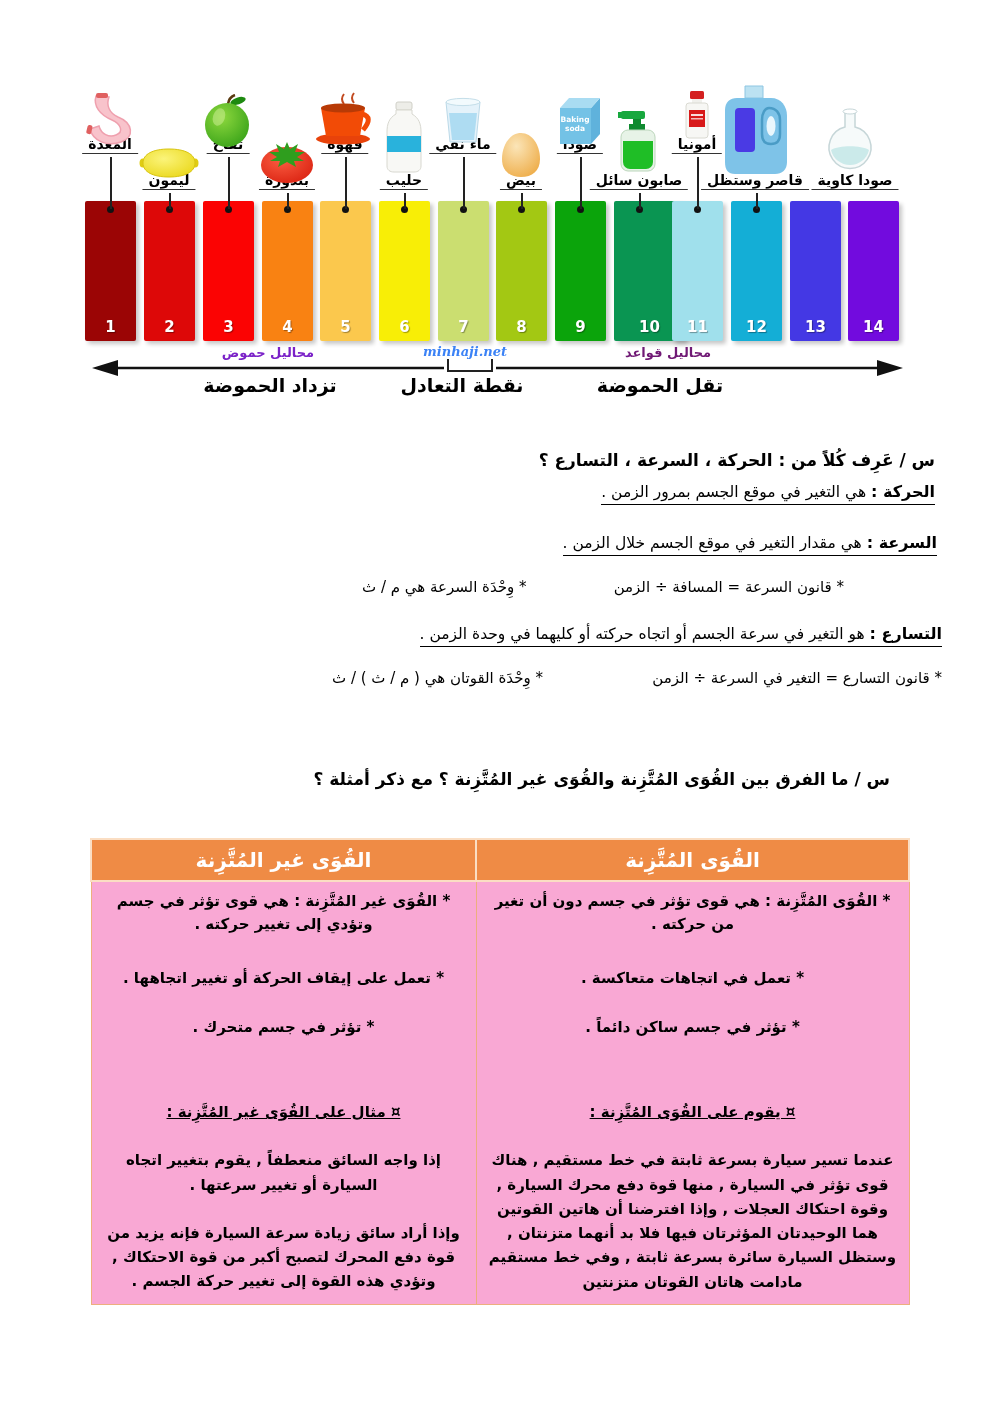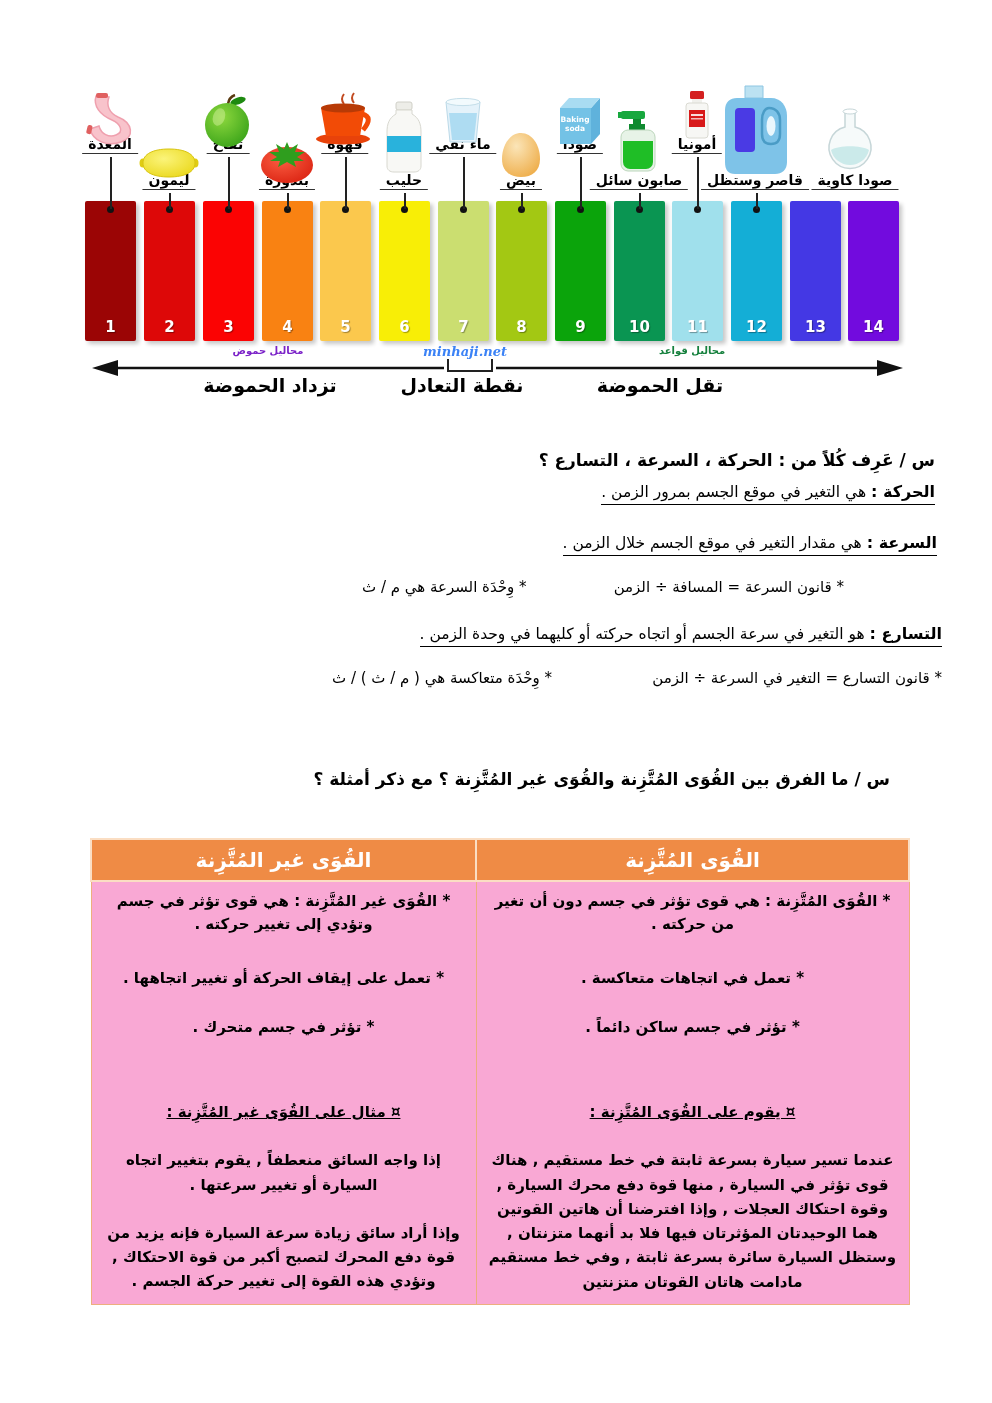--- a/index.html
+++ b/index.html
@@ -9,21 +9,21 @@
   .chart{position:absolute;left:0;top:0;width:992px;height:420px;}
   .bar{position:absolute;top:201px;width:51px;height:140px;border-radius:2px;
        box-shadow:3px 3px 4px rgba(0,0,0,.22);}
   .bar .num{position:absolute;bottom:5px;left:0;right:0;text-align:center;
        color:#fff;font-weight:bold;font-size:15px;text-shadow:1px 1px 1px rgba(0,0,0,.35);}
   .dot{position:absolute;width:7px;height:7px;border-radius:50%;background:#111;top:206px;}
   .leader{position:absolute;width:1.5px;background:#222;}
   .ilabel{position:absolute;transform:translateX(-50%);white-space:nowrap;
        font-size:14px;font-weight:bold;border-bottom:1.5px solid #333;padding:0 6px 1px 6px;}
   .icon-wrap{position:absolute;line-height:0;}
-  .zone-title{position:absolute;transform:translateX(-50%);font-size:10px;font-weight:bold;white-space:nowrap;}
+  .zone-title{position:absolute;transform:translateX(-50%);font-size:13px;font-weight:bold;white-space:nowrap;}
   .zone-cap{position:absolute;transform:translateX(-50%);font-size:19px;font-weight:bold;white-space:nowrap;}
   .watermark{position:absolute;transform:translateX(-50%);font-family:"DejaVu Serif",serif;
        font-style:italic;font-weight:bold;font-size:13px;color:#3b82f6;white-space:nowrap;}
   
   .qline{position:absolute;direction:rtl;white-space:nowrap;}
   .qbold{font-weight:bold;font-size:17px;}
   .defline{font-size:15.5px;border-bottom:1.2px solid #000;padding-bottom:3px;}
   .defline b{font-size:16px;margin-top:45px;}
   .lawrow{position:absolute;display:flex;justify-content:space-between;direction:rtl;font-size:15px;}
   
@@ -66,21 +66,21 @@
       </div>
     <div class="bar" style="left: 438px; background-color: rgb(203, 222, 112);">
         <span class="num">7</span>
       </div>
     <div class="bar" style="left: 496px; background-color: rgb(163, 200, 19);">
         <span class="num">8</span>
       </div>
     <div class="bar" style="left: 555px; background-color: rgb(11, 164, 11);">
         <span class="num">9</span>
       </div>
-    <div class="bar" style="left: 614px; background-color: rgb(10, 149, 82);">
+    <div class="bar" style="left: 614px; background-color: rgb(10, 149, 82); padding-left: 20px;">
         <span class="num">10</span>
       </div>
     <div class="bar" style="left: 672px; background-color: rgb(160, 224, 236);">
         <span class="num">11</span>
       </div>
     <div class="bar" style="left: 731px; background-color: rgb(20, 174, 214);">
         <span class="num">12</span>
       </div>
     <div class="bar" style="left: 790px; background-color: rgb(68, 56, 228);">
         <span class="num">13</span>
@@ -258,21 +258,21 @@
 
     <span class="watermark" style="left:465px;top:344px">minhaji.net</span>
     <svg style="position:absolute;left:80px;top:340px" width="835" height="42" viewBox="0 0 835 42">
       <line x1="30" y1="28" x2="364" y2="28" stroke="#111" stroke-width="2.5"></line>
       <polygon points="12,28 38,20 38,36" fill="#111"></polygon>
       <polyline points="368,19 368,31 412,31 412,19" fill="none" stroke="#222" stroke-width="2"></polyline>
       <line x1="416" y1="28" x2="800" y2="28" stroke="#111" stroke-width="2.5"></line>
       <polygon points="823,28 797,20 797,36" fill="#111"></polygon>
     </svg>
     <span class="zone-title" style="left: 268px; top: 345px; color: rgb(123, 34, 200);">محاليل حموض</span>
-    <span class="zone-title" style="left: 692px; top: 345px; color: #15803d;">محاليل قواعد</span>
+    <span class="zone-title" style="left: 668px; top: 345px; color: #701a75;">محاليل قواعد</span>
     <span class="zone-cap" style="left:270px;top:374px">تزداد الحموضة</span>
     <span class="zone-cap" style="left:462px;top:374px">نقطة التعادل</span>
     <span class="zone-cap" style="left:660px;top:374px">تقل الحموضة</span>
   </div>
 
   <div class="qline qbold" style="top:450px;right:57px">س /  عَرِف كُلاً من : الحركة ، السرعة ، التسارع ؟</div>
 
   <div class="qline" style="top:482px;right:57px">
     <span class="defline"><b>الحركة :</b><span> هي التغير في موقع الجسم بمرور الزمن .</span></span>
   </div>
@@ -285,21 +285,21 @@
     <span>*  قانون السرعة = المسافة ÷ الزمن</span>
     <span>*  وِحْدَة السرعة  هي  م / ث</span>
   </div>
 
   <div class="qline" style="top:624px;right:50px">
     <span class="defline"><b>التسارع :</b><span> هو التغير في سرعة الجسم أو اتجاه حركته أو كليهما في وحدة الزمن  .</span></span>
   </div>
 
   <div class="lawrow" style="top:669px;left:332px;width:610px">
     <span>*  قانون التسارع = التغير في السرعة ÷ الزمن</span>
-    <span>*  وِحْدَة متعاكسة هي  ( م / ث ) / ث</span>
+    <span>*  وِحْدَة القوتان هي  ( م / ث ) / ث</span>
   </div>
 
   <div class="qline qbold" style="top:769px;right:102px">س / ما الفرق بين القُوَى المُتَّزِنة والقُوَى غير المُتَّزِنة ؟ مع ذكر أمثلة ؟</div>
 
   <table class="ftable" dir="rtl">
     <tbody>
         <tr>
       <th style="width: 429px; background-color: rgb(239, 139, 69);">القُوَى المُتَّزِنة</th>
       <th style="width: 381px; background-color: rgb(239, 139, 69);">القُوَى غير المُتَّزِنة</th>
     </tr>

